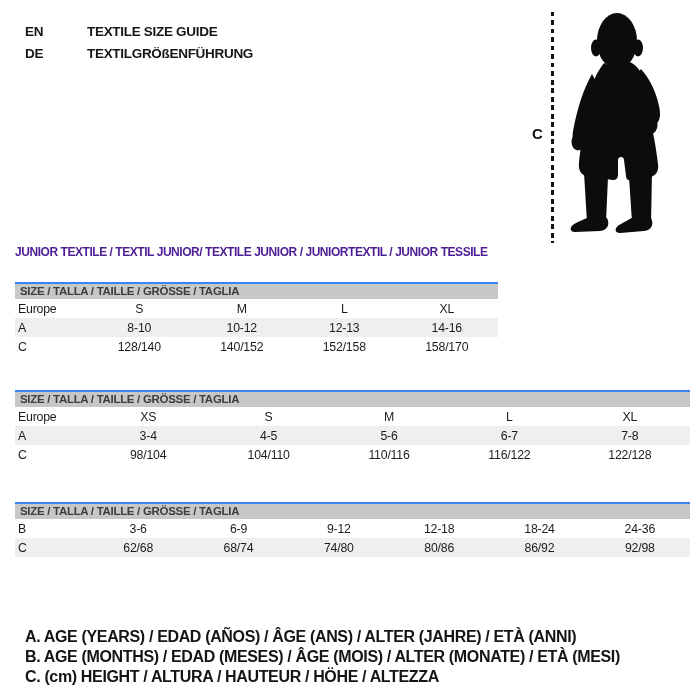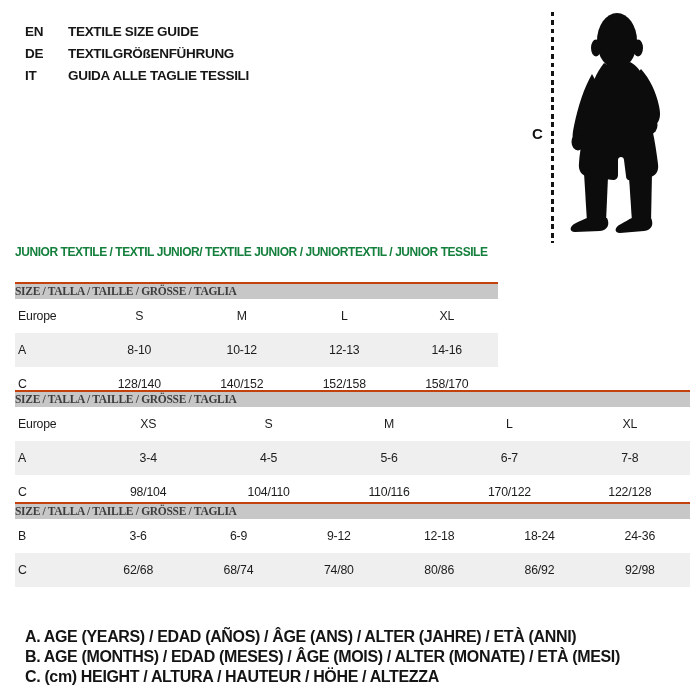--- a/index.html
+++ b/index.html
@@ -2,42 +2,42 @@
 <html><head>
 <meta charset="utf-8">
 <style>
   html,body{margin:0;padding:0;background:#fff;}
   .canvas{position:relative;width:700px;height:700px;background:#fff;overflow:hidden;
           font-family:"Liberation Sans", sans-serif;color:#1a1a1a;}
 
   
   .langs{position:absolute;left:25px;top:20px;}
   .lang-row{display:flex;height:22px;align-items:center;font-weight:700;
-            font-size:13.5px;letter-spacing:-0.3px;white-space:nowrap;color:#161616;}
+            font-size:13.5px;letter-spacing:-0.3px;white-space:nowrap;color:#161616;gap:19px;}
   .lang-code{width:43px;}
 
   
   .dash-line{position:absolute;left:551px;top:12px;width:3px;height:231px;
              background:repeating-linear-gradient(to bottom,#131313 0 4.5px,transparent 4.5px 8.5px);}
   .c-label{position:absolute;left:532px;top:125px;font-size:15px;font-weight:700;color:#111;}
   .silhouette{position:absolute;left:558px;top:8px;}
 
   
   .tbl{position:absolute;left:15px;}
   .tbl-title{font-weight:700;font-size:12px;letter-spacing:-0.45px;line-height:13px;
-             white-space:nowrap;color:#15803d;}
+             white-space:nowrap;color:#4c1d95;}
   .tbl-title .subA{font-size:8.5px;vertical-align:-2px;}
   .t3 .tbl-title{line-height:19px;}
-  .size-bar{height:15px;line-height:15px;border-top:2px solid #c2410c;background:#c7c7c7;
-            font-weight:700;font-size:11.5px;letter-spacing:-0.3px;
-            color:#3d3d3d;white-space:nowrap;font-family:Liberation Serif, serif;}
+  .size-bar{height:15px;line-height:15px;border-top:2px solid #3b82f6;background:#c7c7c7;
+            padding-left:5px;font-weight:700;font-size:11.5px;letter-spacing:-0.3px;
+            color:#3d3d3d;white-space:nowrap;}
   .t1 .size-bar{margin-top:23px;}
   .t2 .size-bar{margin-top:20px;}
   .t3 .size-bar{margin-top:7px;}
-  .trow{display:flex;height:34px;align-items:center;font-size:12.3px;color:#1c1c1c;
+  .trow{display:flex;height:19px;align-items:center;font-size:12.3px;color:#1c1c1c;
         letter-spacing:-0.2px;}
   .trow .lbl{width:70px;padding-left:3px;}
   .trow .cell{flex:1;text-align:center;}
   .stripe{background:#eeefee;}
 
   
   .legend{position:absolute;left:25px;top:627px;}
   .legend-line{height:20px;line-height:20px;font-weight:700;font-size:16px;
                letter-spacing:-0.35px;white-space:nowrap;color:#141414;}
 </style>
@@ -47,24 +47,20 @@
 <div class="canvas">
 
   <div class="langs">
     <div class="lang-row">
       <span class="lang-code">EN</span>
       <span>TEXTILE SIZE GUIDE</span>
     </div>
     <div class="lang-row">
       <span class="lang-code">DE</span>
       <span>TEXTILGRÖßENFÜHRUNG</span>
-    </div>
-    <div class="lang-row">
-      <span class="lang-code">IT</span>
-      <span>GUIDA ALLE TAGLIE TESSILI</span>
     </div>
   </div>
 
   <div class="dash-line"></div>
   <div class="c-label">C</div>
   <svg class="silhouette" width="132" height="240" viewBox="0 0 132 240" xmlns="http://www.w3.org/2000/svg">
     <g fill="#0c0c0c">
       <ellipse cx="59" cy="33" rx="20" ry="28"></ellipse>
       <ellipse cx="38" cy="40" rx="5" ry="8.5"></ellipse>
       <ellipse cx="80" cy="40" rx="5" ry="8.5"></ellipse>
@@ -123,21 +119,21 @@
       <span class="cell">4-5</span>
       <span class="cell">5-6</span>
       <span class="cell">6-7</span>
       <span class="cell">7-8</span>
     </div>
     <div class="trow">
       <span class="lbl">C</span>
       <span class="cell">98/104</span>
       <span class="cell">104/110</span>
       <span class="cell">110/116</span>
-      <span class="cell">170/122</span>
+      <span class="cell">116/122</span>
       <span class="cell">122/128</span>
     </div>
   </div>
 
   <div class="tbl t3" style="top:495px;width:675px;">
     <div class="size-bar">SIZE / TALLA / TAILLE / GRÖSSE / TAGLIA</div>
     <div class="trow">
       <span class="lbl">B</span>
       <span class="cell">3-6</span>
       <span class="cell">6-9</span>

